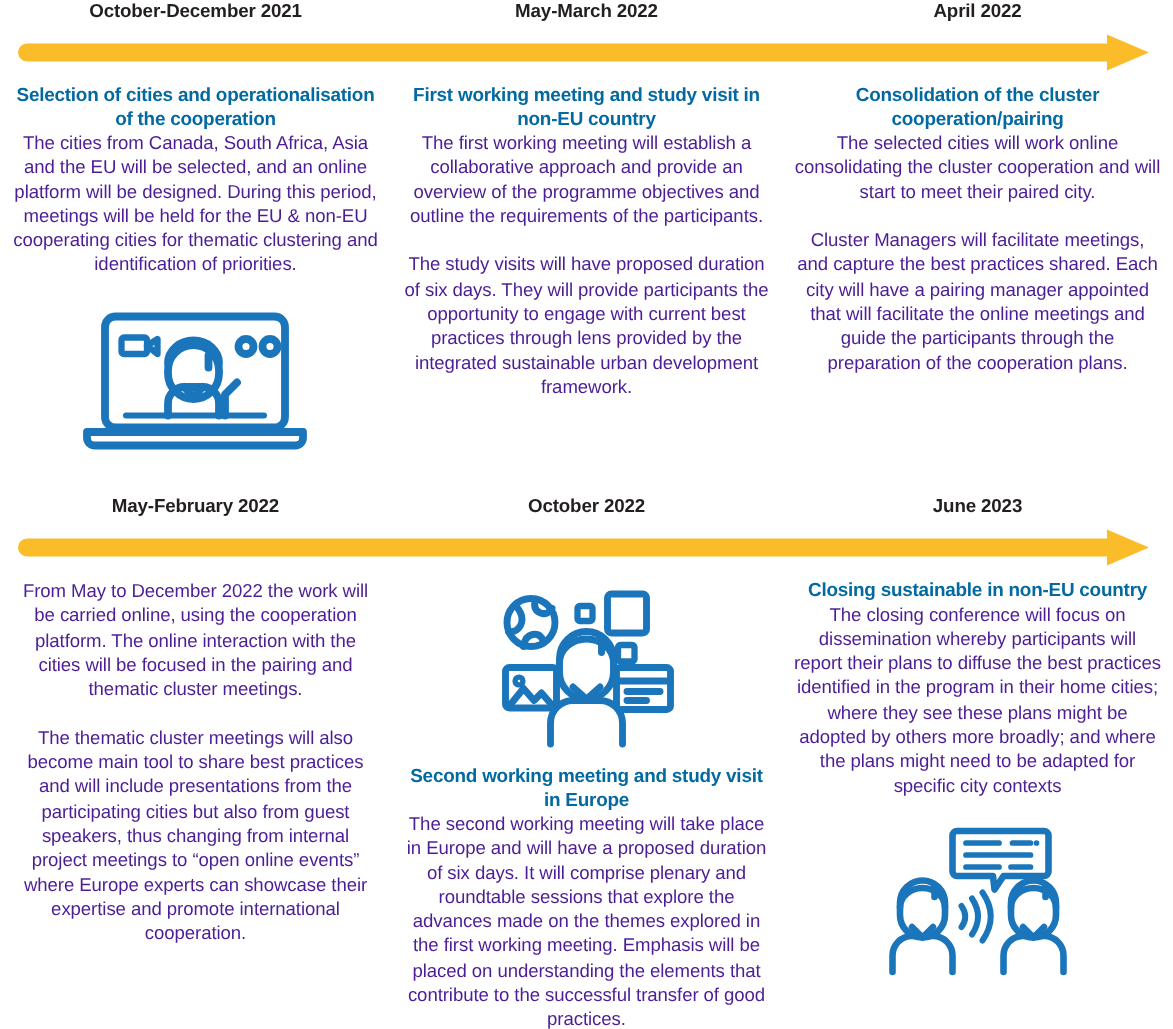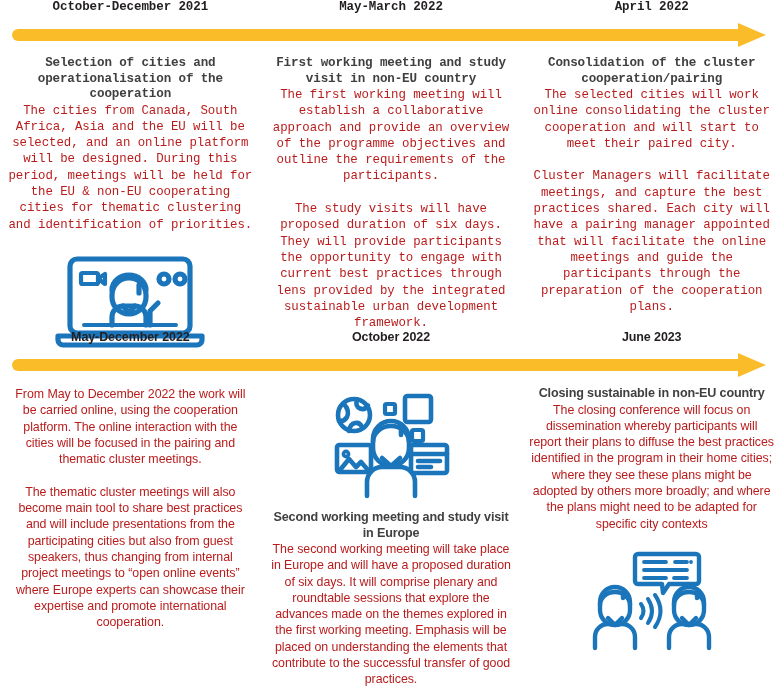--- a/index.html
+++ b/index.html
@@ -13,21 +13,21 @@
     font-family: "Liberation Sans", sans-serif;
     color: #4a4a4a;
     overflow: hidden;
     position: relative;
   }
 
   .timeline-row {
     position: relative;
     width: 782px;
   }
-  .timeline-row.row-top { height: 330px; font-family: Liberation Mono, monospace; }
+  .timeline-row.row-top { height: 330px; }
   .timeline-row.row-bottom { height: 356px; }
 
   
   .period-headers {
     display: flex;
     width: 782px;
     height: 22px;
     align-items: flex-start;
   }
   .period-header {
@@ -59,29 +59,29 @@
   .column {
     flex: 1 1 0;
     padding: 0 8px;
     box-sizing: border-box;
     text-align: center;
   }
 
   .card-title {
     font-size: 12.6px;
     font-weight: bold;
-    color: #404040;
+    color: #0369a1;
     line-height: 15.5px;
     margin: 0 0 0px 0;
     letter-spacing: -0.15px;
   }
   .card-body {
     font-size: 12.4px;
     line-height: 16.3px;
-    color: #b91c1c;
+    color: #4c1d95;
     margin: 0;
     letter-spacing: -0.05px;
   }
   .card-body .para-gap {
     display: block;
     height: 16.3px;
   }
 
   .icon-block {
     display: flex;
@@ -170,21 +170,21 @@
         </div>
       <div class="card-body">Cluster Managers will facilitate meetings, and capture the best practices shared. Each city will have a pairing manager appointed that will facilitate the online meetings and guide the participants through the preparation of the cooperation plans.</div>
     </div>
 
   </div>
 </div>
 
 <div class="timeline-row row-bottom">
 
   <div class="period-headers">
-    <div class="period-header">May-December 2022</div>
+    <div class="period-header">May-February 2022</div>
     <div class="period-header">October 2022</div>
     <div class="period-header">June 2023</div>
   </div>
 
   <div class="arrow-wrap">
     <svg class="arrow-svg" width="782" height="26" viewBox="0 0 782 26">
       <path d="M18 13 L740 13" stroke="#fbbc2a" stroke-width="12" stroke-linecap="round" fill="none"></path>
       <path d="M738 1 L766 13 L738 25 Z" fill="#fbbc2a"></path>
     </svg>
   </div>

